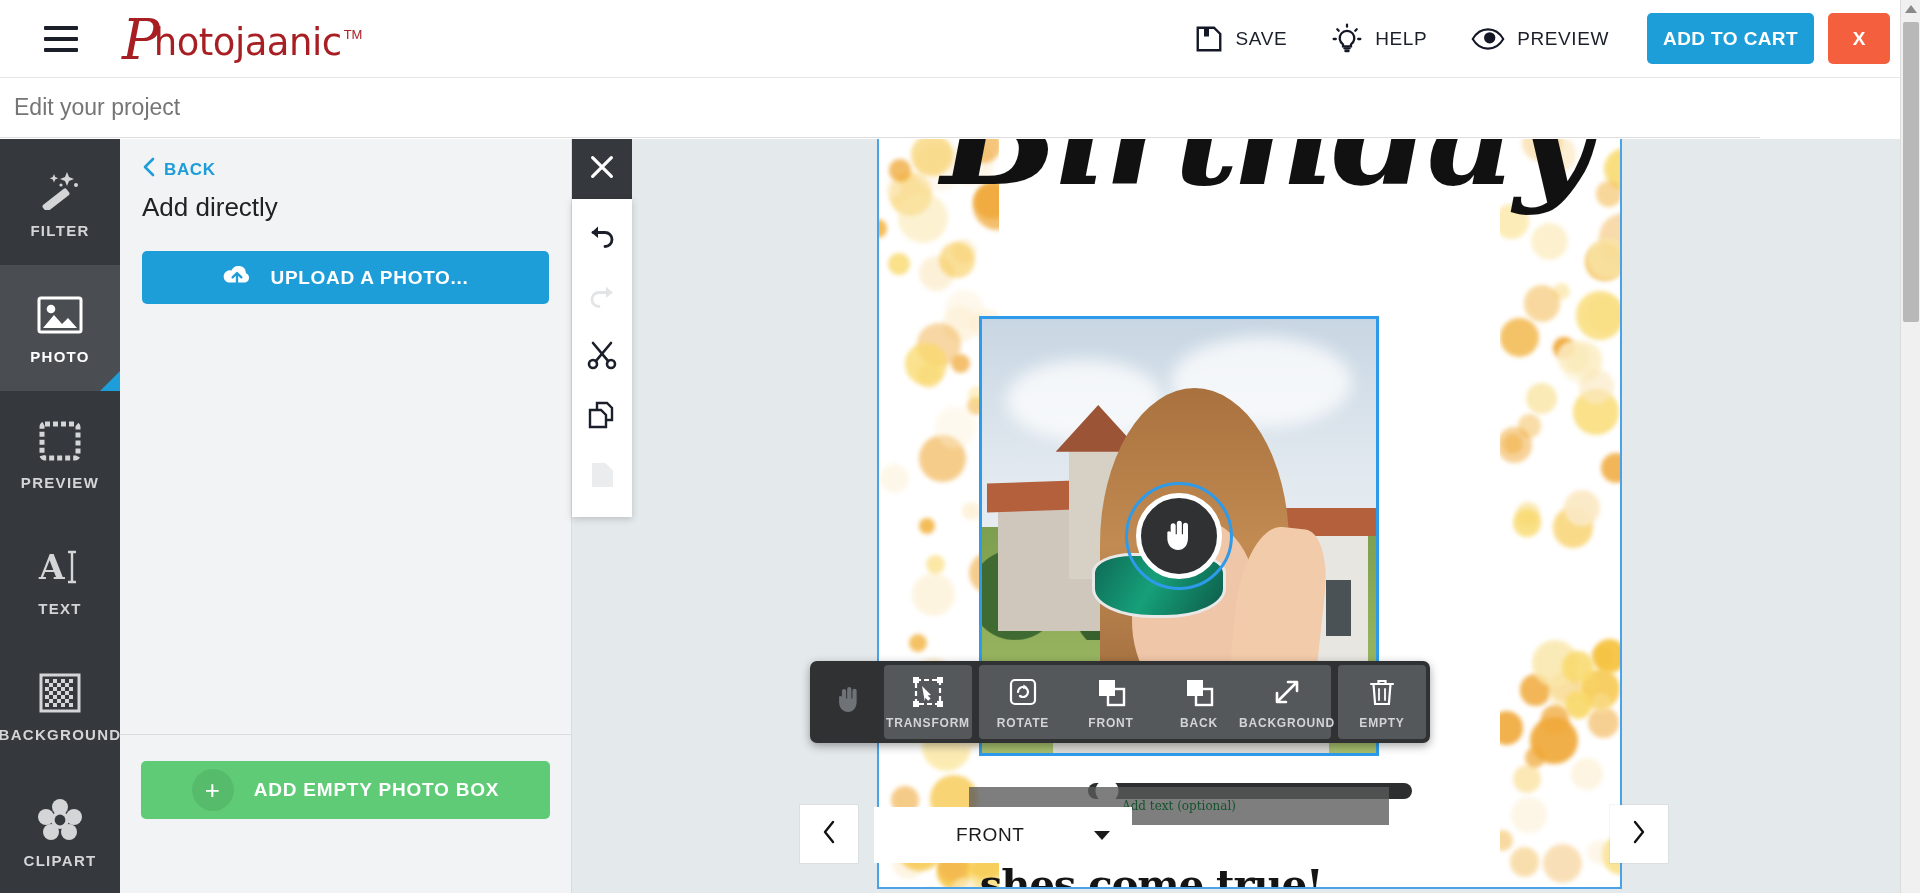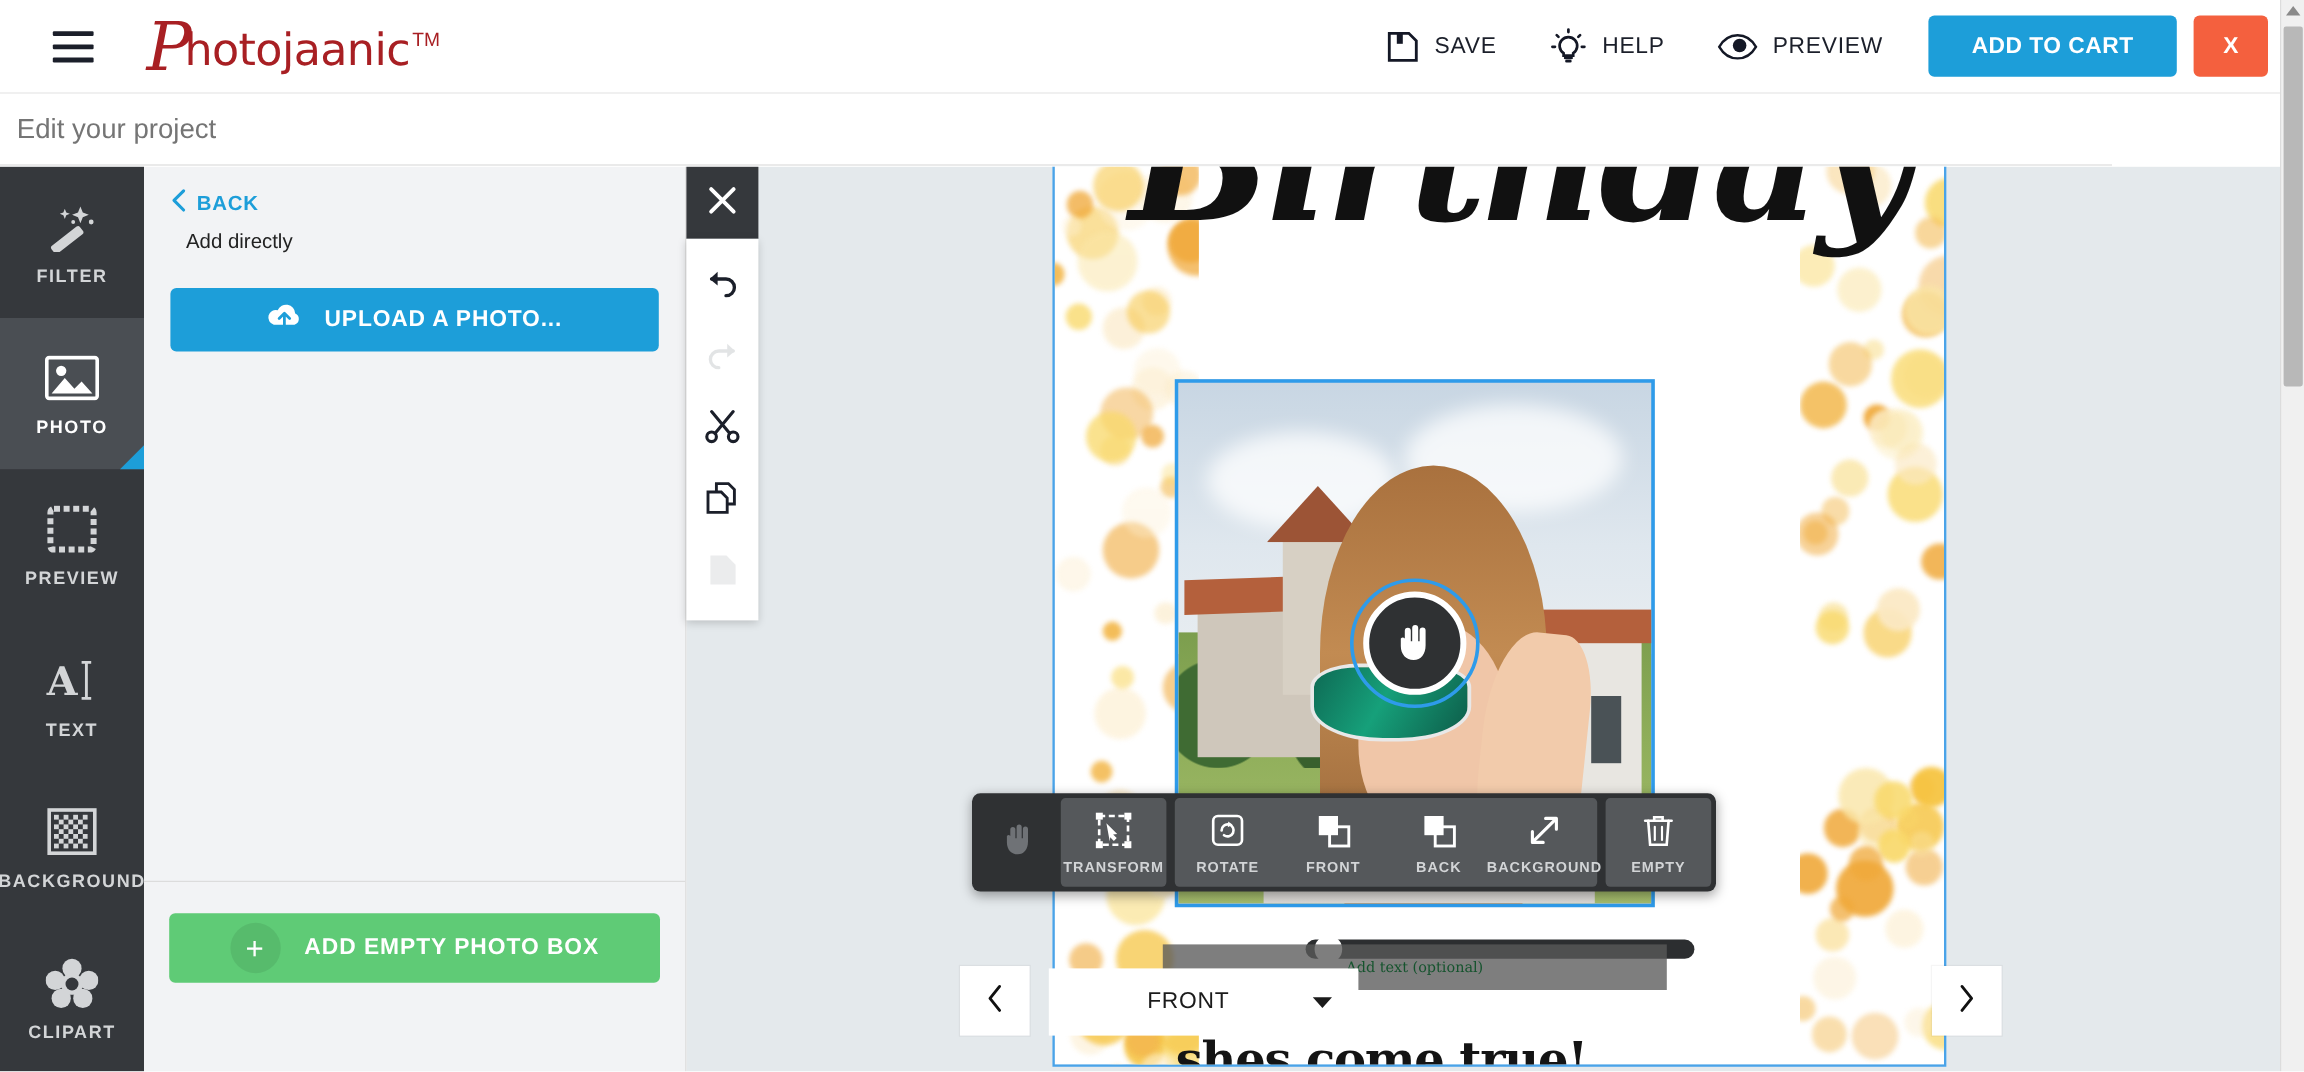--- a/index.html
+++ b/index.html
@@ -28,35 +28,35 @@
   }
   .logo .script-p {
     font-family: "DejaVu Serif", serif; font-style: italic;
     font-size: 56px; line-height: 0.8; font-weight: 400; color:#a81f23;
     letter-spacing: -2px; position: relative; top: 4px;
   }
   .logo .rest {
     font-family: "DejaVu Sans", sans-serif; font-size: 37px; font-weight: 400;
     letter-spacing: -0.5px; color:#a81f23; position: relative; left: -4px;
   }
-  .logo .tm { font-size: 16px; color:#a81f23; position: relative; top:-16px; left:-2px; }
+  .logo .tm { font-size: 13px; color:#a81f23; position: relative; top:-16px; left:-2px; }
 
   .header-actions {
     margin-left: auto; display: flex; align-items: center; height: 100%;
   }
   .hdr-btn {
     display: flex; align-items: center; gap: 12px; cursor: pointer;
     color: #1b1f2a; font-size: 19px; letter-spacing: .6px; font-weight: 400;
     padding: 0 22px;
   }
   .hdr-btn svg { display:block; }
   .cta {
     background: #1d9ed9; color:#fff; font-size: 19px; font-weight: bold;
     letter-spacing:.4px; border-radius: 5px; border: none;
-    padding: 0 36px; height: 51px; margin-left: 16px; cursor: pointer;
+    padding: 0 16px; height: 51px; margin-left: 16px; cursor: pointer;
     font-family: "Liberation Sans", sans-serif;
   }
   .close-cta {
     background: #f4603e; color:#fff; font-size: 19px; font-weight: bold;
     border-radius: 5px; border: none; width: 62px; height: 51px;
     margin-left: 14px; margin-right: 10px; cursor: pointer;
     font-family: "Liberation Sans", sans-serif;
   }
 
   
@@ -108,21 +108,21 @@
   .panel {
     position: absolute; top: 139px; left: 120px; width: 452px; height: 754px;
     background: #f2f3f5; z-index: 25; border-right: 1px solid #dcdcdc;
     display:flex; flex-direction: column;
   }
   .panel-top { padding: 18px 22px 0 22px; }
   .back-link {
     display:flex; align-items:center; gap: 9px; color:#1d9ed9;
     font-size: 17px; font-weight: 700; letter-spacing:.6px; cursor:pointer;
   }
-  .panel-title { font-size: 17px; color:#222; margin-top: 10px; font-weight: 400; margin-left: 13px; }
+  .panel-title { font-size: 26px; color:#222; margin-top: 10px; font-weight: 400; }
   .btn-upload {
     margin: 28px 22px 0 22px; height: 53px; background:#1d9ed9; border:none;
     border-radius: 5px; color:#fff; font-size: 19px; font-weight: bold;
     letter-spacing:.7px; display:flex; align-items:center; justify-content:center;
     gap: 18px; cursor:pointer; font-family:"Liberation Sans", sans-serif;
   }
   .panel-divider { margin-top: auto; border-top: 1px solid #dcdcdc; }
   .or-text { text-align:center; font-size: 27px; color:#1b1b1b; padding: 30px 0 0 0; }
   .btn-empty {
     margin: 26px 21px 0 21px; height: 58px; background:#5fcb76; border:none;

